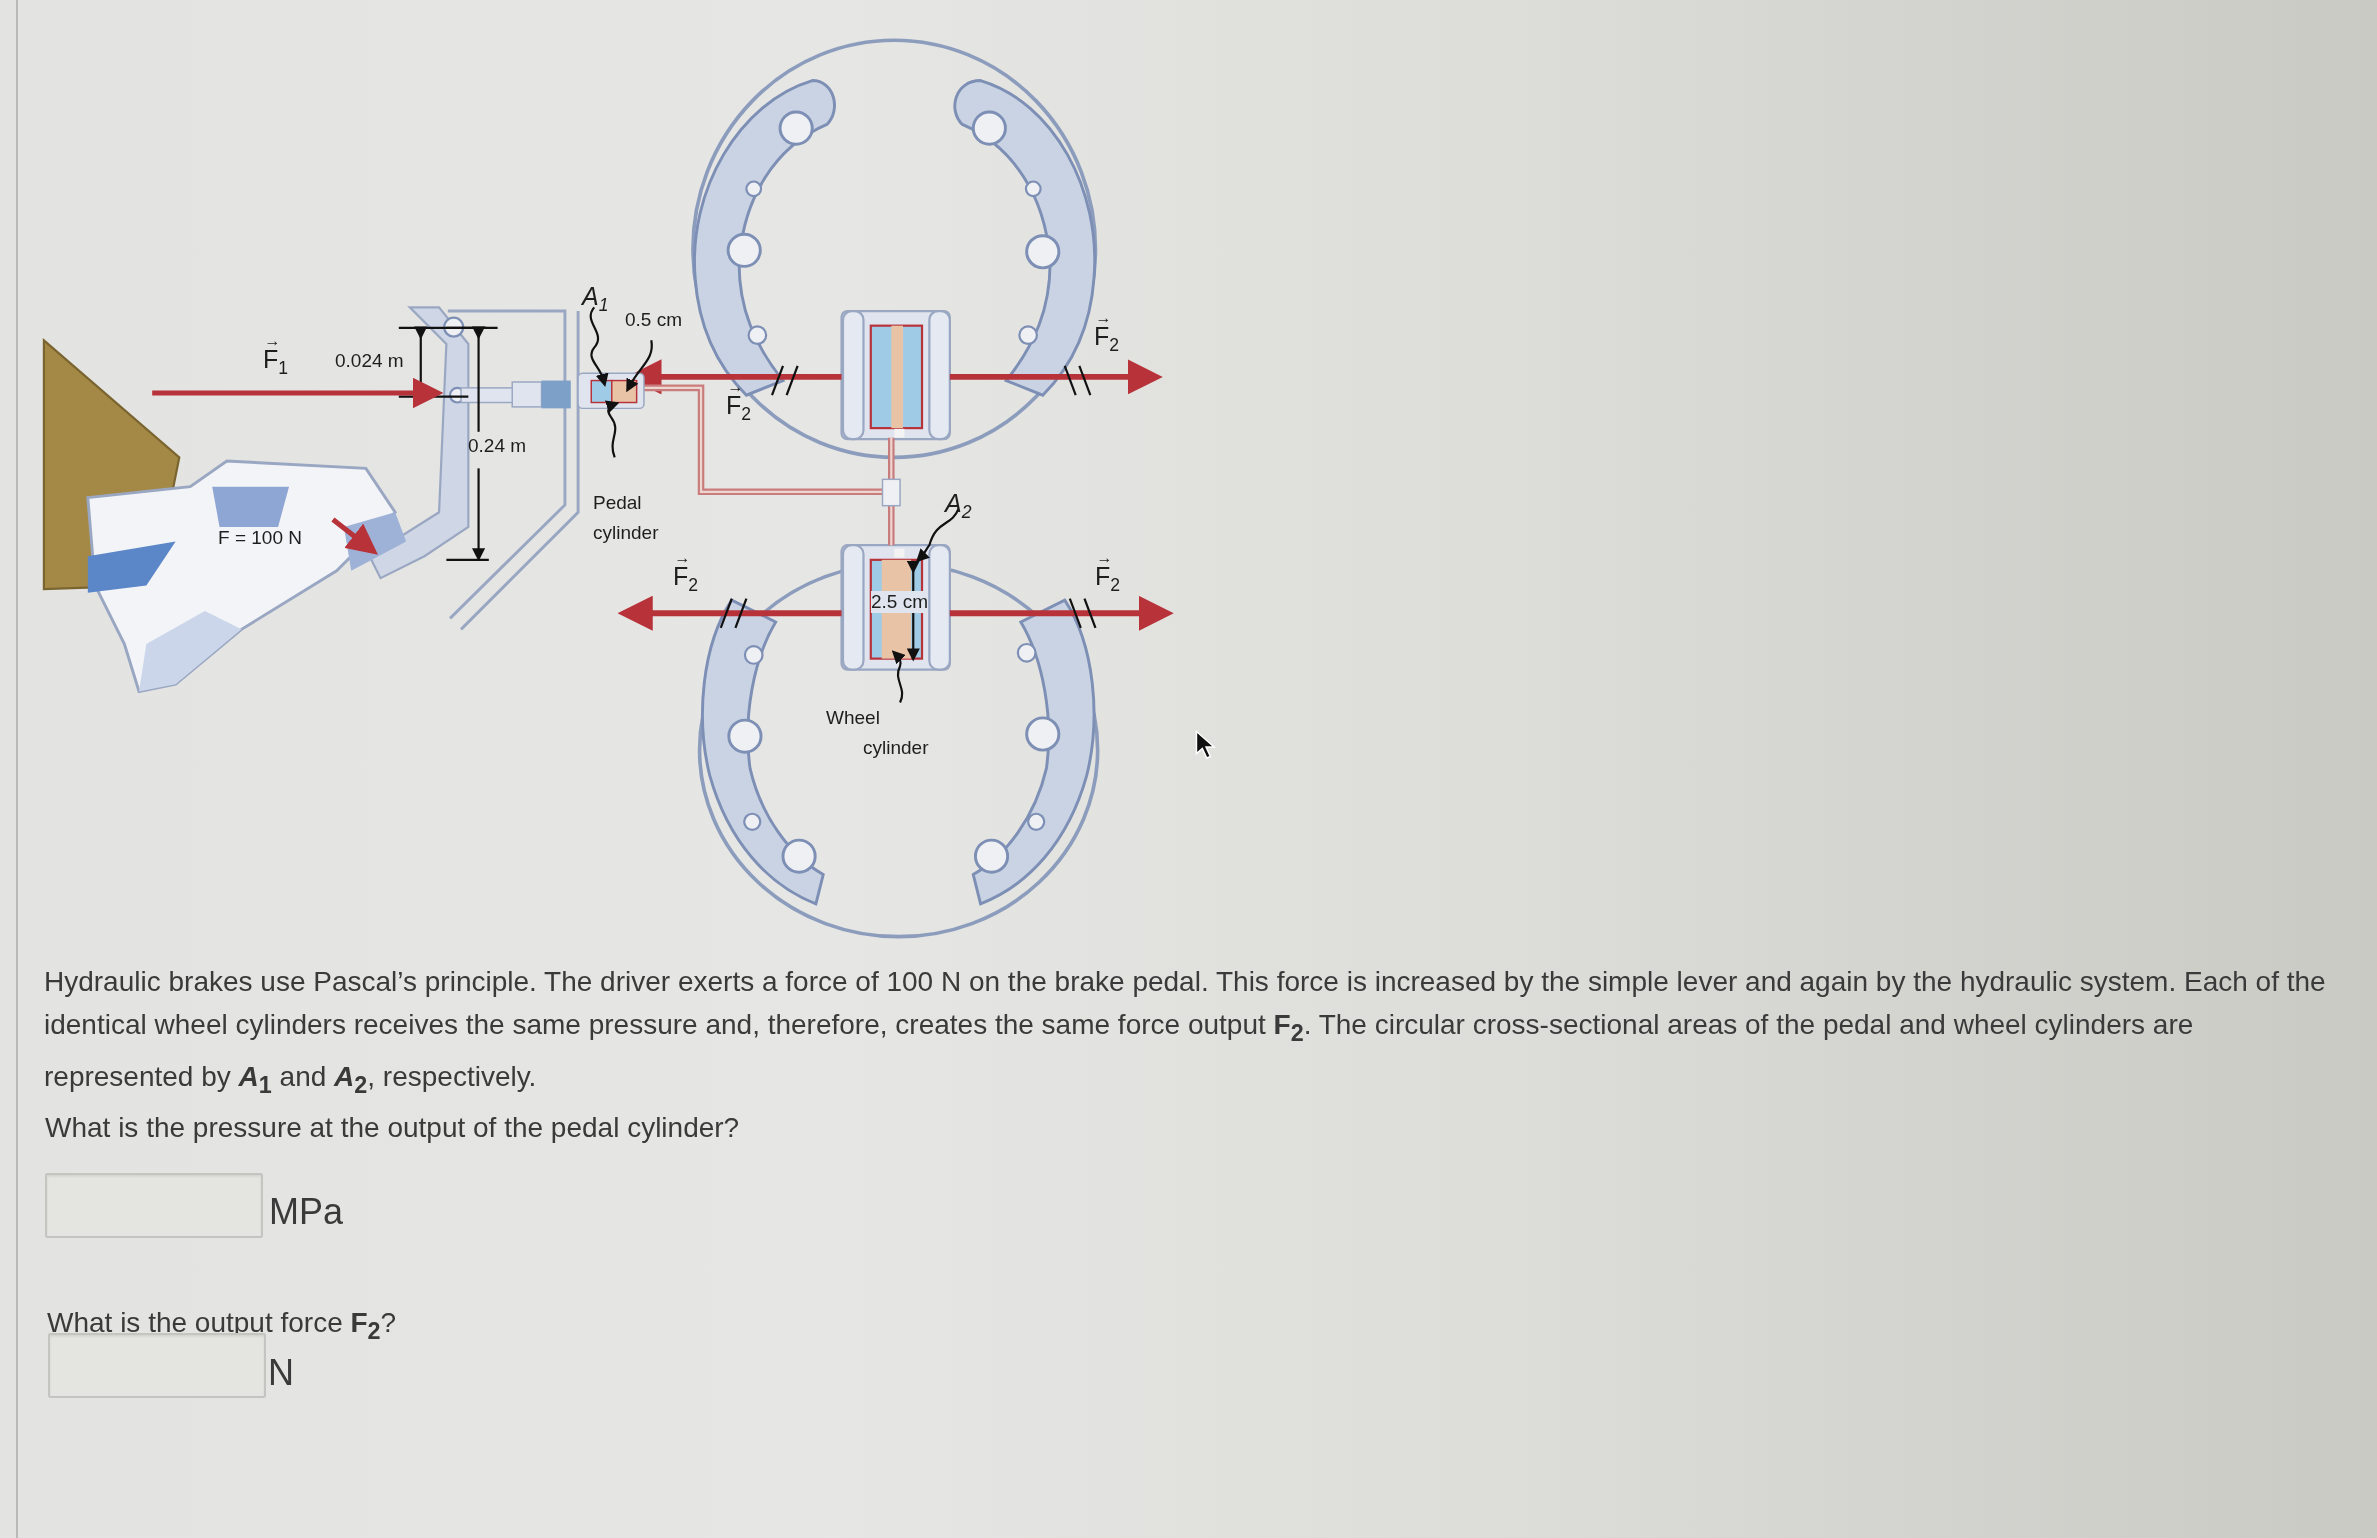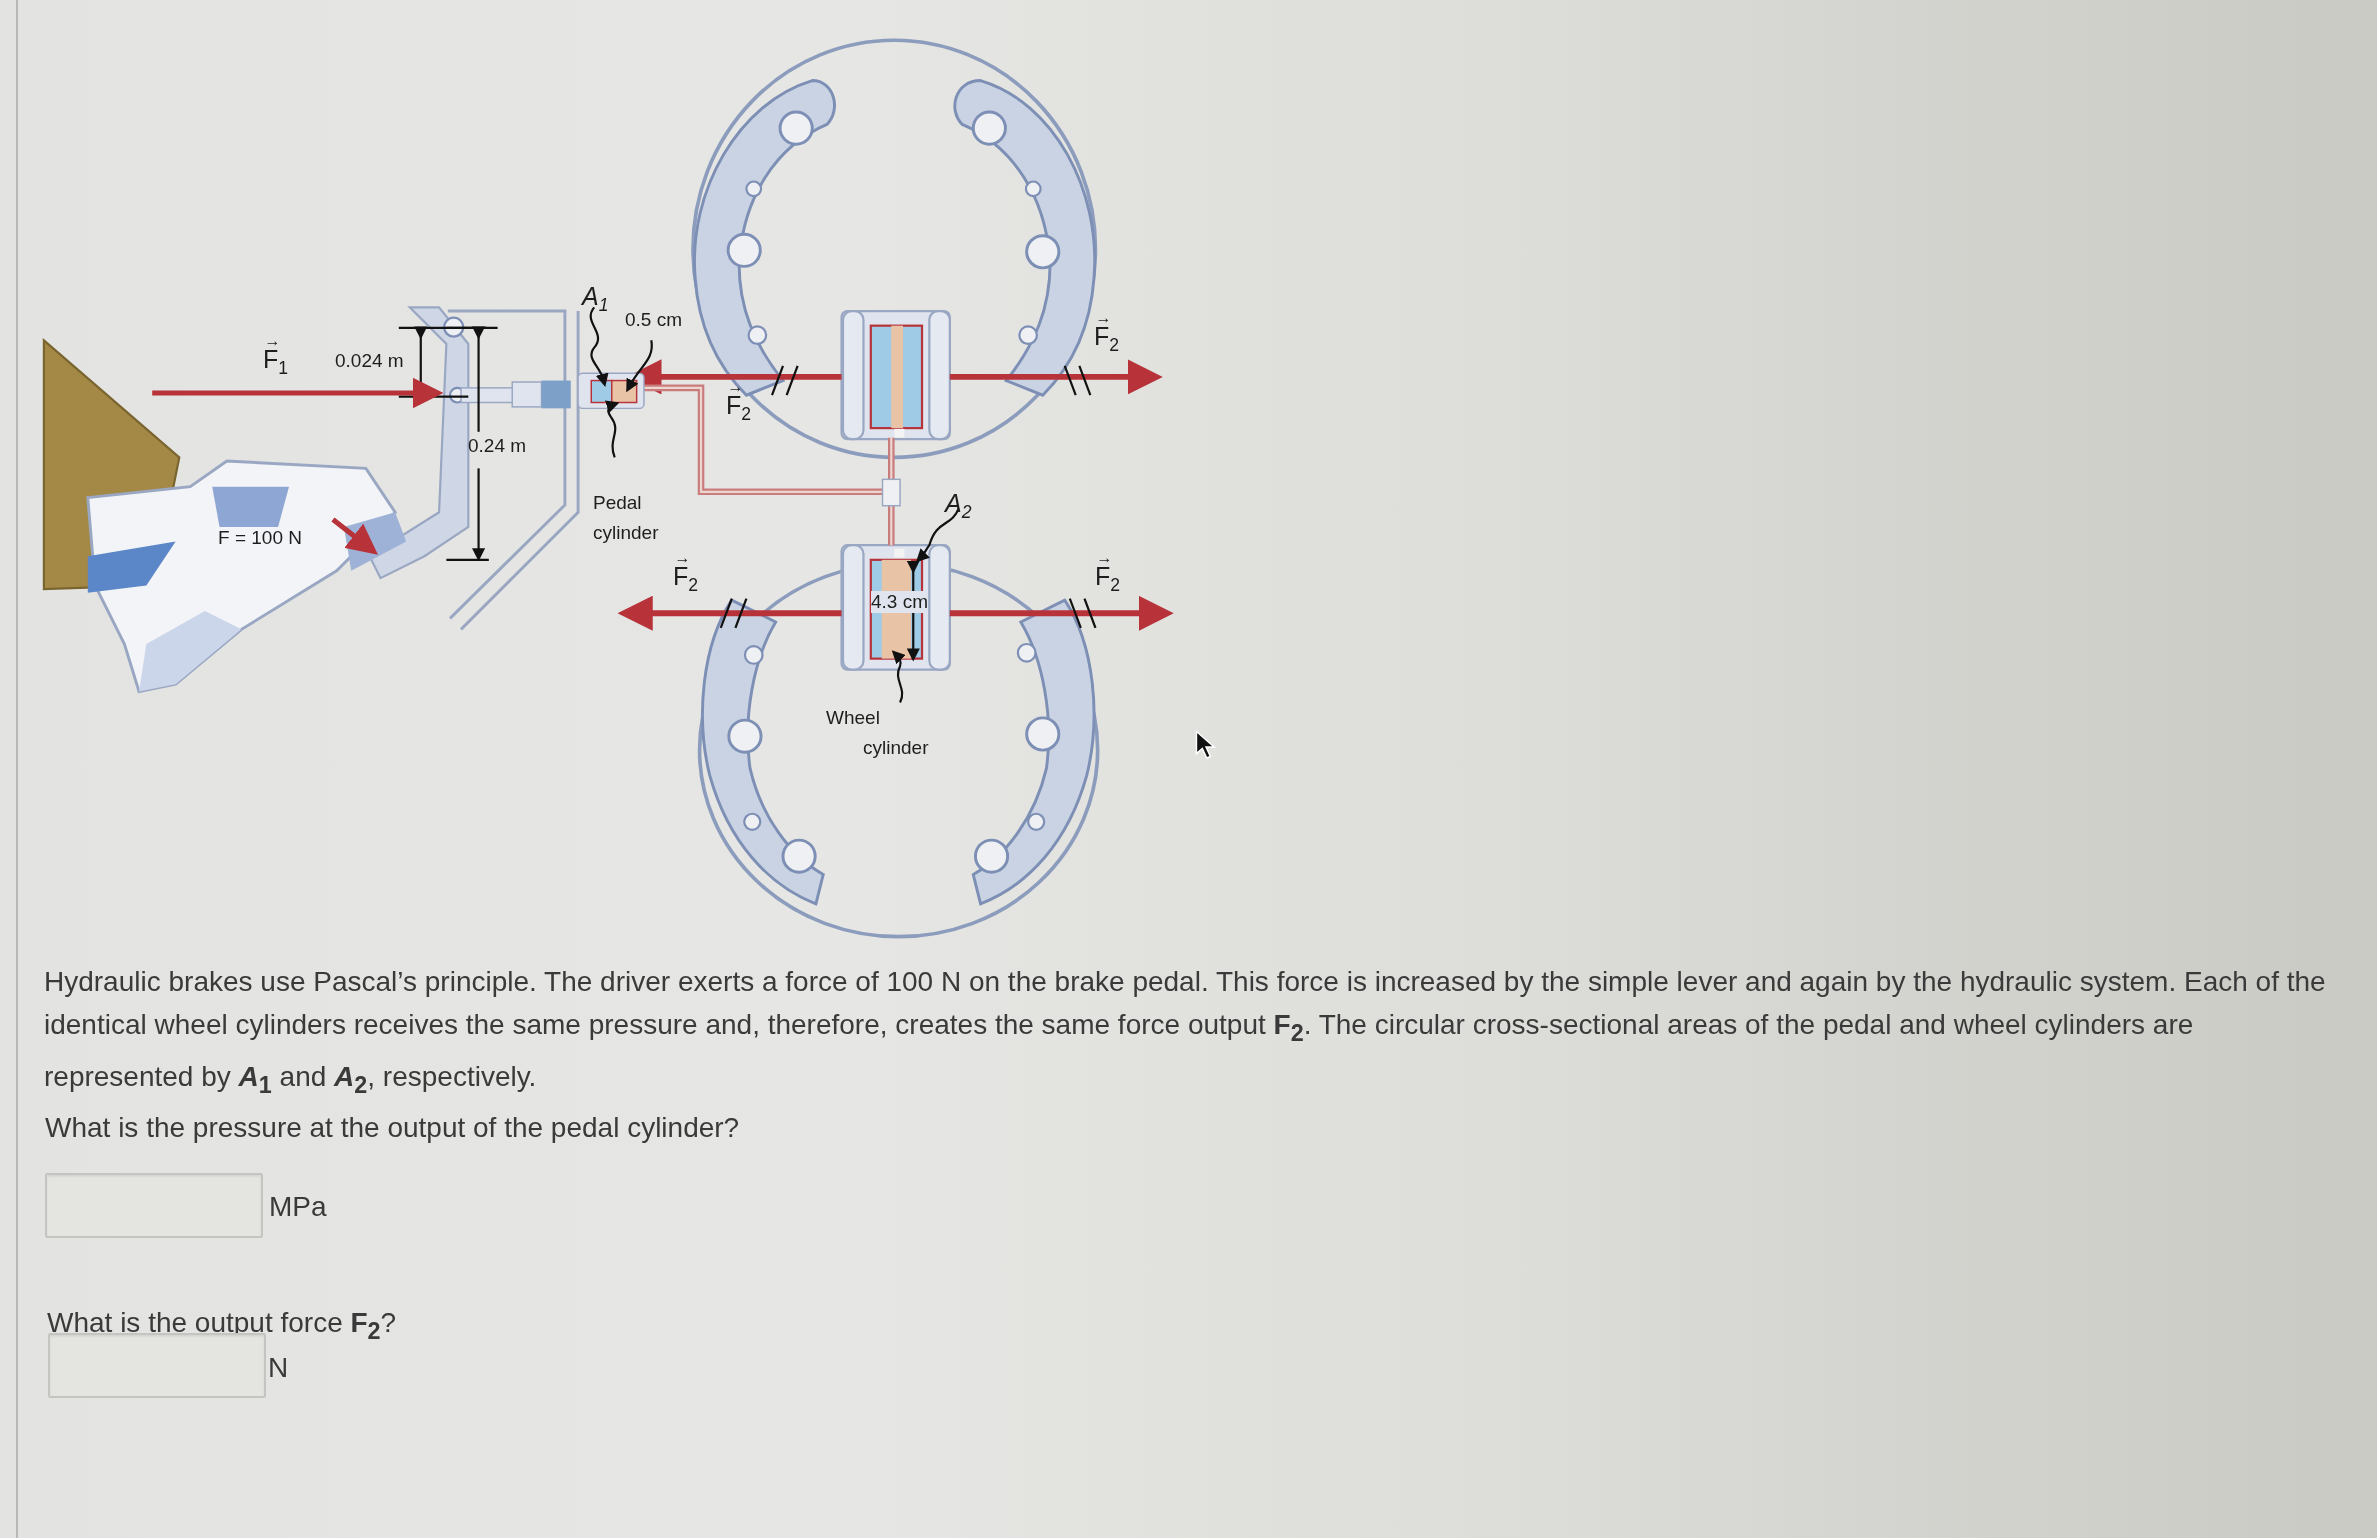--- a/index.html
+++ b/index.html
@@ -11,21 +11,21 @@
   .lbl{position:absolute;font-family:"Liberation Sans",sans-serif;font-size:19px;color:#1e1e1e;white-space:nowrap;}
   .vec{position:absolute;font-family:"Liberation Sans",sans-serif;font-size:25px;color:#1e1e1e;}
   .vec .arr{position:absolute;left:1.5px;top:-13px;font-size:16px;}
   .vec sub{font-size:17.6px;}
   .ital{font-style:italic;}
   .para{position:absolute;left:44px;top:960px;width:2297px;font-size:28px;line-height:43px;color:#3a3a3a;}
   .para b{font-weight:bold;}
   .q{position:absolute;font-size:28px;color:#3a3a3a;}
   .answer-box{position:absolute;border:2.2px solid #c4c4c1;background:#e4e4e1;border-radius:2.2px;box-shadow:inset 0 1.5px 2.2px rgba(0,0,0,0.08);}
   .answer-box input{width:100%;height:100%;border:none;background:transparent;outline:none;font-size:26px;box-sizing:border-box;padding:0 8.8px;}
-  .unit{position:absolute;font-size:28px;color:#3a3a3a;}
+  .unit{position:absolute;font-size:36px;color:#3a3a3a;}
   .cursor{position:absolute;left:1195px;top:730px;}
 </style>
 </head>
 <body>
 
 <div class="left-border"></div>
 
 <div class="diagram">
   <svg width="1244" height="966" viewBox="0 0 1700 1320">
     <defs>
@@ -160,21 +160,21 @@
   <span class="lbl ital" style="left:218px;top:527px;font-style:normal;">F = 100 N</span>
   <span class="vec ital" style="left:582px;top:282px;text-align:right;"><span>A</span><sub>1</sub></span>
   <span class="lbl" style="left:625px;top:309px;">0.5 cm</span>
   <span class="lbl" style="left:593px;top:492px;">Pedal</span>
   <span class="lbl" style="left:593px;top:522px;">cylinder</span>
   <span class="vec" style="left:726px;top:391px;"><span class="arr">→</span><span>F</span><sub>2</sub></span>
   <span class="vec" style="left:1094px;top:322px;"><span class="arr">→</span><span>F</span><sub>2</sub></span>
   <span class="vec ital" style="left:945px;top:489px;text-align:center;"><span>A</span><sub>2</sub></span>
   <span class="vec" style="left:673px;top:562px;"><span class="arr">→</span><span>F</span><sub>2</sub></span>
   <span class="vec" style="left:1095px;top:562px;"><span class="arr">→</span><span>F</span><sub>2</sub></span>
-  <span class="lbl" style="left:871px;top:591px;background:#dfe4ee;">4.3 cm</span>
+  <span class="lbl" style="left:871px;top:591px;background:#dfe4ee;">2.5 cm</span>
   <span class="lbl" style="left:826px;top:707px;">Wheel</span>
   <span class="lbl" style="left:863px;top:737px;">cylinder</span>
 </div>
 
 <div class="para">
   <span>Hydraulic brakes use Pascal’s principle. The driver exerts a force of 100 N on the brake pedal. This force is increased by the simple lever and again by the hydraulic system. Each of the identical wheel cylinders receives the same pressure and, therefore, creates the same force output </span><b><span>F</span><sub>2</sub></b><span>. The circular cross-sectional areas of the pedal and wheel cylinders are represented by </span><b><i><span>A</span></i><sub>1</sub></b><span> and </span><b><i><span>A</span></i><sub>2</sub></b><span>, respectively.</span>
 </div>
 
 <div class="q" style="left:45px;top:1112px;">What is the pressure at the output of the pedal cylinder?</div>
 <div class="answer-box" style="left:45px;top:1173px;width:214px;height:61px;">

